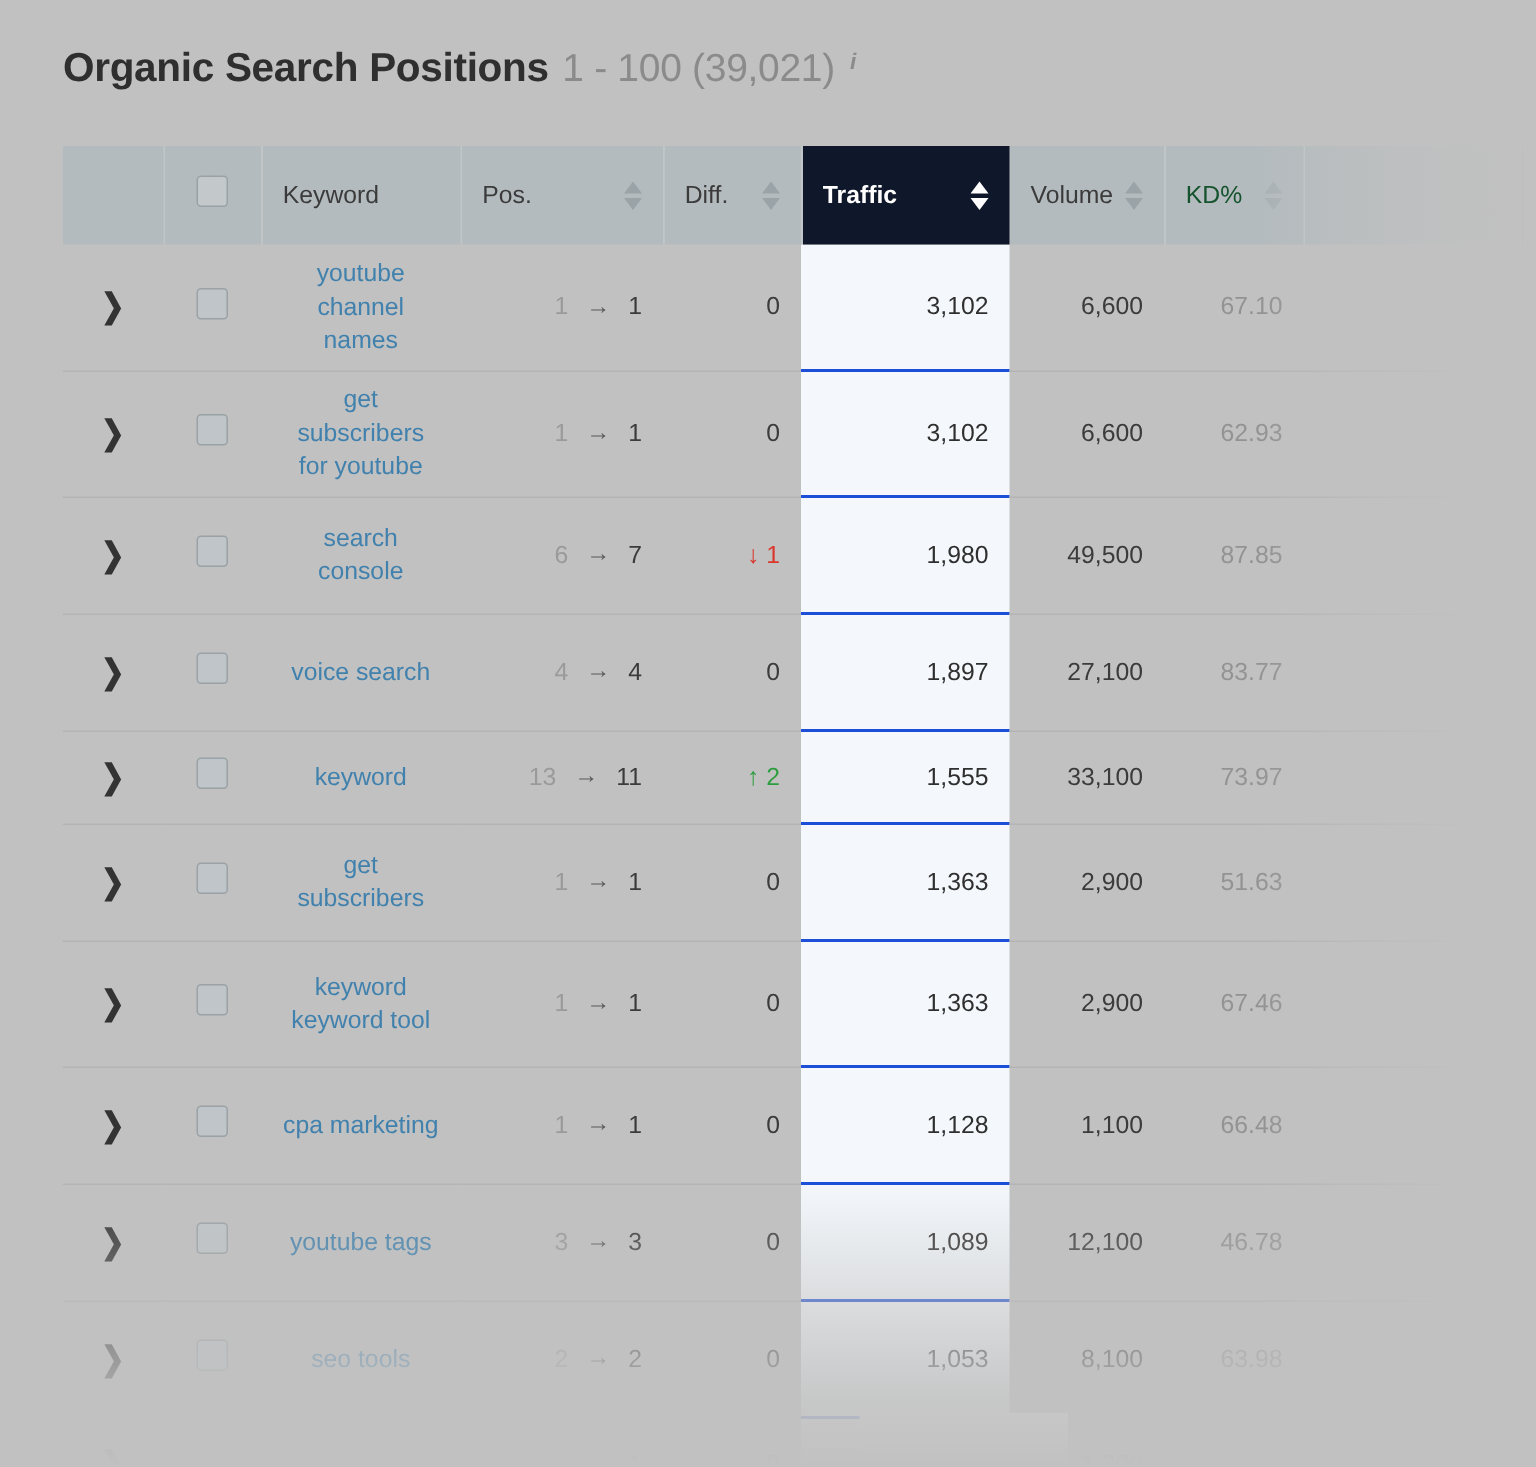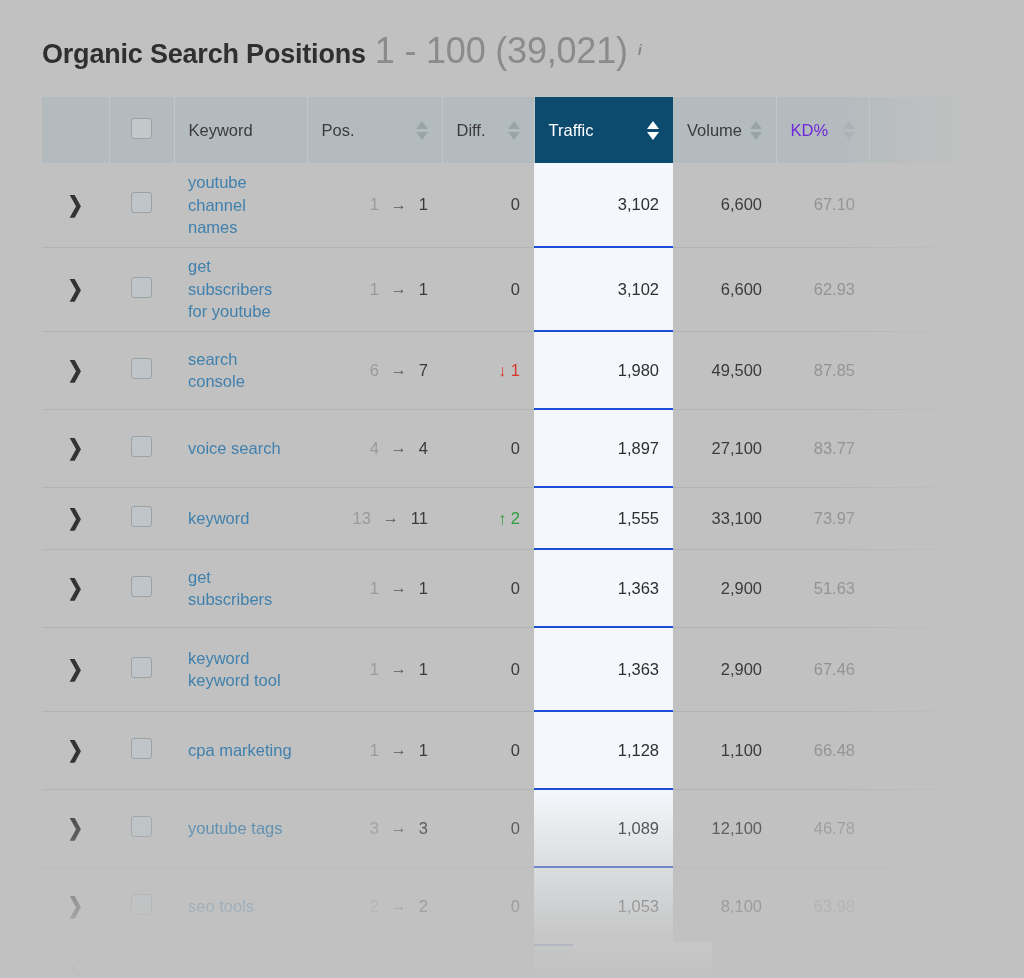--- a/index.html
+++ b/index.html
@@ -29,21 +29,21 @@
     align-items: baseline;
     white-space: nowrap;
   }
   .title-main {
     font-size: 27px;
     font-weight: bold;
     color: #2f2f2f;
     letter-spacing: -0.2px;
   }
   .title-sub {
-    font-size: 36px;
+    font-size: 26px;
     font-weight: normal;
     color: #8b8b8b;
     margin-left: 9px;
     letter-spacing: -0.2px;
   }
   .title-info {
     font-size: 15px;
     font-style: italic;
     font-weight: bold;
     color: #8b8b8b;
@@ -114,29 +114,29 @@
     display: block;
     width: 0; height: 0;
     border-left: 6.5px solid transparent;
     border-right: 6.5px solid transparent;
   }
   .sort-arrows i.up   { border-bottom: 8px solid #9aa3a7; }
   .sort-arrows i.down { border-top: 8px solid #9aa3a7; }
 
   
   thead th.h-traffic {
-    background: #0c4a6e;
+    background: #0f172a;
     color: #ffffff;
     border-right: none;
-    font-weight: normal;
+    font-weight: bold;
   }
   thead th.h-traffic .sort-arrows i.up   { border-bottom-color: #ffffff; }
   thead th.h-traffic .sort-arrows i.down { border-top-color: #ffffff; }
 
-  thead th.h-kd   { color: #6d28d9; }
+  thead th.h-kd   { color: #14532d; }
   thead th.h-kd .sort-arrows i.up   { border-bottom-color: #aab1b4; }
   thead th.h-kd .sort-arrows i.down { border-top-color: #aab1b4; }
   thead th.h-cpc  { color: #b2b7b9; border-right: none; }
   .cpc-lines { text-align: right; line-height: 1.18; }
 
   
   .chkbox {
     width: 21px; height: 21px;
     border: 1.6px solid #9aa2a6;
     border-radius: 3px;
@@ -154,21 +154,21 @@
     font-size: 16.5px;
     color: #3b3b3b;
     vertical-align: middle;
     padding: 0 14px;
     background: transparent;
   }
   tbody tr.tall td { height: 78px; }
   tbody tr.tall3 td { height: 84px; }
 
   td.d-expand { text-align: center; padding: 0; }
-  td.d-keyword { text-align: left; padding-left: 14px; }
+  td.d-keyword { text-align: center; padding-left: 14px; }
   td.d-num { text-align: right; }
 
   .chev {
     font-size: 22px;
     font-weight: bold;
     color: #333333;
     line-height: 1;
     cursor: pointer;
     display: inline-block;
     transform: scaleX(0.85);

